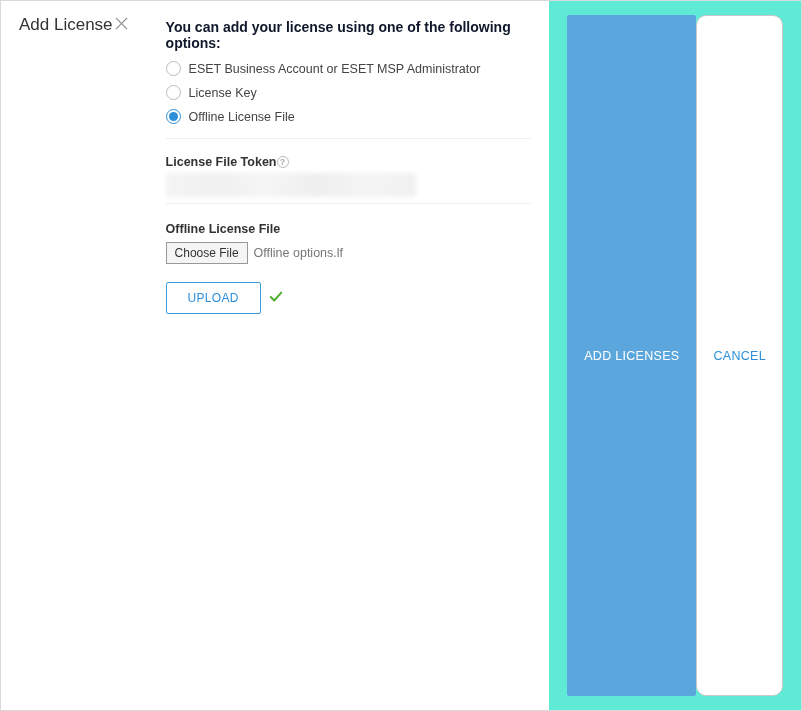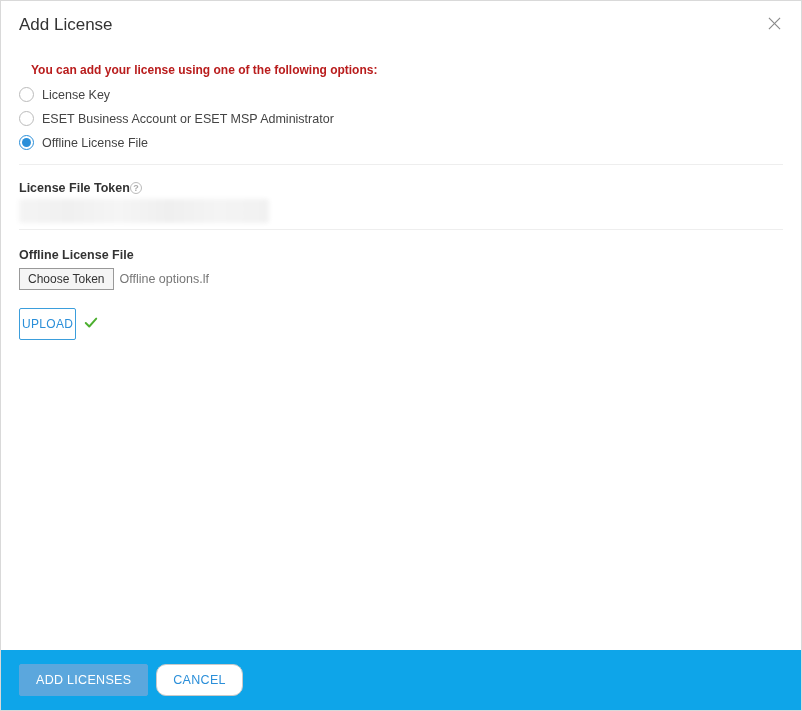--- a/index.html
+++ b/index.html
@@ -11,21 +11,20 @@
     font-family: "Segoe UI", Arial, sans-serif;
     font-size: 13px;
     color: #333;
     background: #fff;
   }
   .dialog {
     width: 802px;
     height: 711px;
     border: 1px solid #d9d9d9;
     display: flex;
-    flex-direction: column;
     position: relative;
   }
   .dialog-header {
     padding: 14px 18px 10px 18px;
     display: flex;
     justify-content: space-between;
     align-items: flex-start;
   }
   .dialog-title {
     font-size: 17px;
@@ -45,23 +44,23 @@
     stroke: #888;
     stroke-width: 1.2;
   }
   .dialog-body {
     flex: 1;
     padding: 0 18px 18px 18px;
     overflow: auto;
   }
   .intro {
     font-weight: 700;
-    color: #b91c1c;
-    margin: 18px 0 10px 12px;
-    font-size: 12px;
+    color: #0f172a;
+    margin: 18px 0 10px 0;
+    font-size: 14px;
   }
   .radio-group {
     display: flex;
     flex-direction: column;
     gap: 9px;
     padding-bottom: 14px;
     border-bottom: 1px solid #eee;
     margin-bottom: 16px;
   }
   .radio-item {
@@ -149,36 +148,36 @@
   .upload-row {
     display: flex;
     align-items: center;
     gap: 8px;
     margin-top: 18px;
   }
   .upload-btn {
     border: 1px solid #3b9edc;
     background: #fff;
     color: #2b8fd9;
-    padding: 8px 2px;
+    padding: 8px 21px;
     font-size: 12px;
     letter-spacing: 0.3px;
     cursor: pointer;
     border-radius: 2px;
     font-family: inherit;
   }
   .check-icon svg {
     width: 14px;
     height: 14px;
   }
   .dialog-footer {
-    background: #0ea5e9;
+    background: #5eead4;
     padding: 14px 18px;
     display: flex;
-    gap: 8px;
+    gap: 0;
   }
   .btn-primary {
     background: #5ba7dd;
     color: #fff;
     border: 1px solid #5ba7dd;
     padding: 8px 16px;
     font-size: 12.5px;
     letter-spacing: 0.3px;
     cursor: pointer;
     border-radius: 2px;
@@ -211,44 +210,44 @@
     </div>
   </div>
 
   <div class="dialog-body">
 
     <div class="intro">You can add your license using one of the following options:</div>
 
     <div class="radio-group">
       <div class="radio-item">
         <span class="radio-circle"></span>
-        <span class="radio-label">License Key</span>
+        <span class="radio-label">ESET Business Account or ESET MSP Administrator</span>
       </div>
       <div class="radio-item">
         <span class="radio-circle"></span>
-        <span class="radio-label">ESET Business Account or ESET MSP Administrator</span>
+        <span class="radio-label">License Key</span>
       </div>
       <div class="radio-item">
         <span class="radio-circle selected"></span>
         <span class="radio-label">Offline License File</span>
       </div>
     </div>
 
     <div class="section-divider">
       <div class="field-label">
         <span>License File Token</span>
         <span class="help-icon">?</span>
       </div>
       <div class="token-box"></div>
     </div>
 
     <div>
       <div class="field-label">Offline License File</div>
       <div class="file-row">
-        <button class="choose-file-btn">Choose Token</button>
+        <button class="choose-file-btn">Choose File</button>
         <span class="file-name">Offline options.lf</span>
       </div>
       <div class="upload-row">
         <button class="upload-btn">UPLOAD</button>
         <span class="check-icon">
           <svg viewBox="0 0 16 16">
             <path d="M2 8 L6 12 L14 3" fill="none" stroke="#4caf2f" stroke-width="2.2" stroke-linecap="round" stroke-linejoin="round"></path>
           </svg>
         </span>
       </div>

